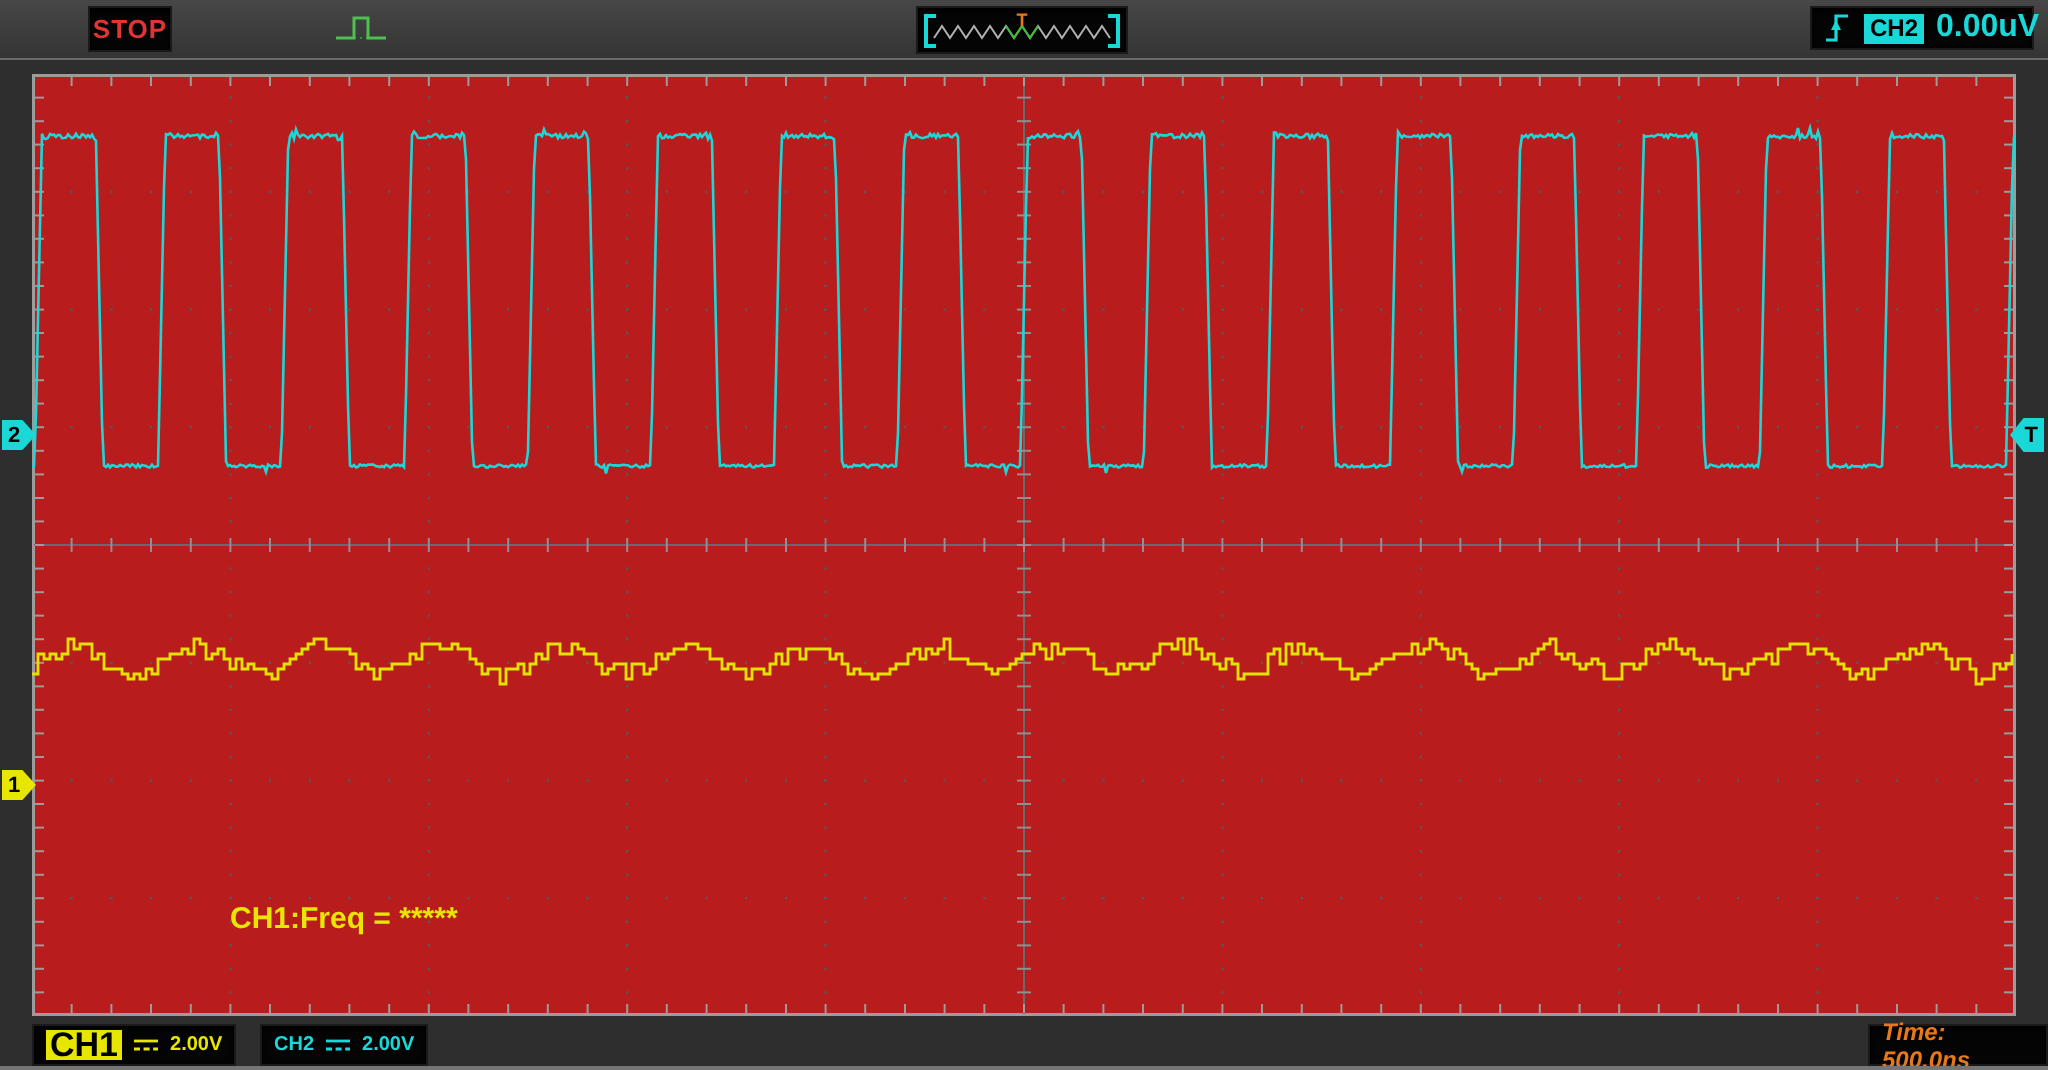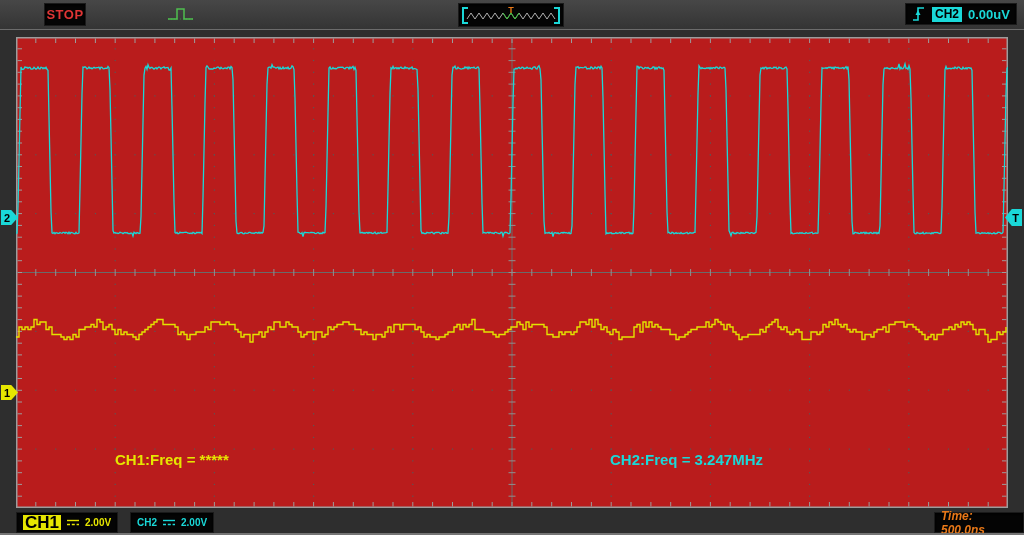--- a/index.html
+++ b/index.html
@@ -10,21 +10,21 @@
     background:linear-gradient(#474747,#343434);}
   .lcd-box{position:absolute;background:#040404;border:1px solid #1a1a1a;
     box-shadow:inset 0 1px 2px #000;display:flex;align-items:center;}
   .stop-box{left:8px;top:3px;width:40px;height:21px;justify-content:center;margin-left:36px;}
   .stop-text{color:var(--stop-red);font-size:13px;font-weight:700;letter-spacing:.5px;}
   .pulse-wrap{position:absolute;left:167px;top:6px;width:28px;height:16px;}
   .membar{left:458px;top:3px;width:104px;height:22px;}
   .trigbox{left:905px;top:3px;width:112px;height:22px;gap:6px;padding-left:6px;box-sizing:border-box;}
   .ch2-badge{background:var(--ch2);color:#000;font-size:12px;font-weight:700;
     padding:0 3px;line-height:15px;}
-  .trig-level{color:var(--ch2);font-size:13px;font-weight:700;}
+  .trig-level{color:var(--ch2);font-size:16px;font-weight:700;}
   
   .bezel{position:absolute;left:0;top:29px;width:1024px;height:506px;
     background:#2e2e2e;border-top:1px solid #6b6b6b;box-sizing:border-box;}
   .screen{position:absolute;left:16px;top:37px;width:992px;height:471px;background:#b91c1c;}
   .screen svg{position:absolute;left:0;top:0;}
   .freq{position:absolute;font-size:15px;font-weight:700;white-space:pre;}
   .freq.ch1{left:99px;top:414px;color:var(--ch1);}
   .freq.ch2{left:594px;top:414px;color:var(--ch2);}
   
   .tag{position:absolute;font-size:11px;font-weight:700;color:#000;
@@ -959,21 +959,20 @@
         <line x1="1.5" y1="447.4" x2="6" y2="447.4" stroke="#9c9c9c" stroke-width="1"></line>
         <line x1="986" y1="447.4" x2="990.5" y2="447.4" stroke="#9c9c9c" stroke-width="1"></line>
         <line x1="1.5" y1="459.2" x2="6" y2="459.2" stroke="#9c9c9c" stroke-width="1"></line>
         <line x1="986" y1="459.2" x2="990.5" y2="459.2" stroke="#9c9c9c" stroke-width="1"></line>
       </svg>
     <svg id="waves" width="992" height="471">
         <path d="M0,196.0L1,196.0L2,170.1L3,122.9L4,75.8L5,29.9L6,32.2L7,32.5L8,31.9L9,30.0L10,30.6L11,30.3L12,31.4L13,30.5L14,30.5L15,32.1L16,32.0L17,31.8L18,30.2L19,31.2L20,32.1L21,31.5L22,29.9L23,31.6L24,31.9L25,30.2L26,30.5L27,31.7L28,30.6L29,31.6L30,30.3L31,32.3L32,33.4L33,80.5L34,127.6L35,174.8L36,195.8L37,196.5L38,195.4L39,196.7L40,195.6L41,195.8L42,196.3L43,196.3L44,195.5L45,196.0L46,196.3L47,195.3L48,195.3L49,196.3L50,195.2L51,195.7L52,196.7L53,195.2L54,196.6L55,195.5L56,195.7L57,196.0L58,196.6L59,196.7L60,195.3L61,196.6L62,196.3L63,195.9L64,151.2L65,104.1L66,56.9L67,30.1L68,30.4L69,29.7L70,30.5L71,31.9L72,31.2L73,30.1L74,31.4L75,30.9L76,31.9L77,31.0L78,30.3L79,31.1L80,30.8L81,30.6L82,30.5L83,30.3L84,32.1L85,30.3L86,30.4L87,31.6L88,31.9L89,31.3L90,31.1L91,31.5L92,29.4L93,30.7L94,52.2L95,99.4L96,146.5L97,193.6L98,196.0L99,195.5L100,196.3L101,196.0L102,196.5L103,196.2L104,195.3L105,195.6L106,195.8L107,196.7L108,195.9L109,195.4L110,196.0L111,195.6L112,196.5L113,196.4L114,196.7L115,196.0L116,196.2L117,199.0L118,195.3L119,195.9L120,196.6L121,195.6L122,195.9L123,196.5L124,196.2L125,179.5L126,132.4L127,85.2L128,38.1L129,31.2L130,29.4L131,32.4L132,27.7L133,30.3L134,31.5L135,30.4L136,30.5L137,31.2L138,32.1L139,31.2L140,30.6L141,31.9L142,30.7L143,30.0L144,30.5L145,31.9L146,30.7L147,30.4L148,29.9L149,31.2L150,30.6L151,30.7L152,30.5L153,33.0L154,32.8L155,31.0L156,71.1L157,118.2L158,165.4L159,195.7L160,196.3L161,195.5L162,196.7L163,196.4L164,195.2L165,195.8L166,195.5L167,195.9L168,195.3L169,195.4L170,195.2L171,195.5L172,196.1L173,196.2L174,196.5L175,196.0L176,196.6L177,195.4L178,195.9L179,196.7L180,196.1L181,195.3L182,195.8L183,195.3L184,196.0L185,195.4L186,196.5L187,160.6L188,113.5L189,66.4L190,30.5L191,28.8L192,30.0L193,31.9L194,32.0L195,32.0L196,31.9L197,32.1L198,31.1L199,31.4L200,31.2L201,30.3L202,30.0L203,30.8L204,32.0L205,30.4L206,31.5L207,31.8L208,31.3L209,31.0L210,31.1L211,31.6L212,30.1L213,30.2L214,32.0L215,29.4L216,30.5L217,42.8L218,89.9L219,137.1L220,184.2L221,196.1L222,196.5L223,196.5L224,195.8L225,195.5L226,195.7L227,196.7L228,196.8L229,195.9L230,196.2L231,196.4L232,196.1L233,195.4L234,195.4L235,195.8L236,196.4L237,196.0L238,196.6L239,195.9L240,195.4L241,195.8L242,196.3L243,195.3L244,196.4L245,195.3L246,196.1L247,195.3L248,188.9L249,141.8L250,94.6L251,47.5L252,30.8L253,30.2L254,30.2L255,31.1L256,27.7L257,30.1L258,30.0L259,30.5L260,31.2L261,30.5L262,30.1L263,32.0L264,30.3L265,32.0L266,31.7L267,30.1L268,31.8L269,31.0L270,30.8L271,31.5L272,30.1L273,31.9L274,31.7L275,31.0L276,28.8L277,29.7L278,32.6L279,61.6L280,108.8L281,155.9L282,195.2L283,195.4L284,196.3L285,196.8L286,195.6L287,199.7L288,195.8L289,195.3L290,195.6L291,195.7L292,195.7L293,195.8L294,195.7L295,195.5L296,195.4L297,195.6L298,195.6L299,196.3L300,196.6L301,196.0L302,195.4L303,196.1L304,196.8L305,196.1L306,196.7L307,195.3L308,196.1L309,195.6L310,170.1L311,122.9L312,75.8L313,31.1L314,29.9L315,32.1L316,32.0L317,30.6L318,31.8L319,31.3L320,31.9L321,31.3L322,30.5L323,30.5L324,30.1L325,30.4L326,30.1L327,30.4L328,31.5L329,31.7L330,30.5L331,30.3L332,30.3L333,31.9L334,30.0L335,31.5L336,30.3L337,29.4L338,32.5L339,30.3L340,33.4L341,80.5L342,127.6L343,174.8L344,195.9L345,195.8L346,195.3L347,196.1L348,195.8L349,196.2L350,195.6L351,195.5L352,196.3L353,195.3L354,196.0L355,195.5L356,196.3L357,196.5L358,195.9L359,195.2L360,196.6L361,196.8L362,195.8L363,196.2L364,195.9L365,195.3L366,196.3L367,196.1L368,195.9L369,195.8L370,195.7L371,195.4L372,151.2L373,104.1L374,56.9L375,30.9L376,31.7L377,29.4L378,31.8L379,31.0L380,30.5L381,31.8L382,30.7L383,31.8L384,30.8L385,30.1L386,31.3L387,31.1L388,31.7L389,30.0L390,31.2L391,30.7L392,31.1L393,32.0L394,30.9L395,31.1L396,30.0L397,32.1L398,31.7L399,31.6L400,32.0L401,32.6L402,52.2L403,99.4L404,146.5L405,193.6L406,196.3L407,195.7L408,196.6L409,196.3L410,196.5L411,195.3L412,195.9L413,195.7L414,196.0L415,195.4L416,195.2L417,196.1L418,196.8L419,195.8L420,195.4L421,195.5L422,195.4L423,195.4L424,196.2L425,196.8L426,195.5L427,195.7L428,196.5L429,195.8L430,195.4L431,196.3L432,196.1L433,179.5L434,132.4L435,85.2L436,38.1L437,30.3L438,30.5L439,29.1L440,31.9L441,31.9L442,30.3L443,31.3L444,31.7L445,32.1L446,31.9L447,31.5L448,31.5L449,29.9L450,31.1L451,30.1L452,31.9L453,30.0L454,31.5L455,30.7L456,30.6L457,30.8L458,30.1L459,31.3L460,31.6L461,30.6L462,29.9L463,31.5L464,71.1L465,118.2L466,165.4L467,195.9L468,195.4L469,195.9L470,196.0L471,195.7L472,195.2L473,196.1L474,195.3L475,195.7L476,196.0L477,195.9L478,196.6L479,195.4L480,195.3L481,195.8L482,196.2L483,196.5L484,196.6L485,195.3L486,195.4L487,199.2L488,196.1L489,195.3L490,195.5L491,195.7L492,196.3L493,196.7L494,195.7L495,160.6L496,113.5L497,66.4L498,32.1L499,32.1L500,31.2L501,32.0L502,31.1L503,30.3L504,31.5L505,31.4L506,30.2L507,30.3L508,31.8L509,31.1L510,31.2L511,30.2L512,31.1L513,31.4L514,30.9L515,31.6L516,32.1L517,30.4L518,30.0L519,29.9L520,31.7L521,31.9L522,29.8L523,28.7L524,31.8L525,42.8L526,89.9L527,137.1L528,184.2L529,196.3L530,195.8L531,195.8L532,196.0L533,195.4L534,196.4L535,196.4L536,195.3L537,199.5L538,195.9L539,195.6L540,195.8L541,196.4L542,195.8L543,196.8L544,196.5L545,195.8L546,195.5L547,196.1L548,195.3L549,195.9L550,195.7L551,195.8L552,196.5L553,195.4L554,196.7L555,196.5L556,188.9L557,141.8L558,94.6L559,47.5L560,30.1L561,30.1L562,29.6L563,31.4L564,30.4L565,30.7L566,30.7L567,30.8L568,30.5L569,30.0L570,30.2L571,32.0L572,31.7L573,31.4L574,31.9L575,30.0L576,30.6L577,31.9L578,31.4L579,29.9L580,30.9L581,31.5L582,30.0L583,30.0L584,31.7L585,29.2L586,31.0L587,61.6L588,108.8L589,155.9L590,196.8L591,195.9L592,196.6L593,196.0L594,196.0L595,195.6L596,196.7L597,196.4L598,196.6L599,196.3L600,195.5L601,196.4L602,196.1L603,196.1L604,195.3L605,196.4L606,195.2L607,195.7L608,196.5L609,196.3L610,195.7L611,195.7L612,195.7L613,195.3L614,196.7L615,195.9L616,196.8L617,196.1L618,170.1L619,122.9L620,75.8L621,29.2L622,29.3L623,31.6L624,30.0L625,30.2L626,30.5L627,31.8L628,31.6L629,30.5L630,30.7L631,31.3L632,30.4L633,31.4L634,31.8L635,31.7L636,31.2L637,30.0L638,30.0L639,32.1L640,30.5L641,32.0L642,30.5L643,29.9L644,31.2L645,30.6L646,31.7L647,31.0L648,33.4L649,80.5L650,127.6L651,174.8L652,195.7L653,195.2L654,196.4L655,196.5L656,195.3L657,195.5L658,196.7L659,196.5L660,195.7L661,196.6L662,196.2L663,196.2L664,196.6L665,195.4L666,196.6L667,196.4L668,196.5L669,196.2L670,196.0L671,195.4L672,196.8L673,196.4L674,195.5L675,196.0L676,196.1L677,196.0L678,195.4L679,195.4L680,151.2L681,104.1L682,56.9L683,28.9L684,30.4L685,31.8L686,30.6L687,31.3L688,31.4L689,31.5L690,31.4L691,30.8L692,31.3L693,30.6L694,32.0L695,30.6L696,31.6L697,30.7L698,30.7L699,31.4L700,30.0L701,30.2L702,31.1L703,31.6L704,30.0L705,30.5L706,31.5L707,30.7L708,30.3L709,31.1L710,52.2L711,99.4L712,146.5L713,193.6L714,196.1L715,198.8L716,195.5L717,195.2L718,196.6L719,196.3L720,196.7L721,195.6L722,195.9L723,196.2L724,196.6L725,195.4L726,196.3L727,195.8L728,196.3L729,196.1L730,195.2L731,195.5L732,195.4L733,196.2L734,196.5L735,195.6L736,195.6L737,196.2L738,196.6L739,195.9L740,195.3L741,179.5L742,132.4L743,85.2L744,38.1L745,31.0L746,31.5L747,30.5L748,31.8L749,30.4L750,30.2L751,31.9L752,30.8L753,31.4L754,30.5L755,31.1L756,31.4L757,31.2L758,30.1L759,30.8L760,30.2L761,31.8L762,31.6L763,30.1L764,30.8L765,30.7L766,31.9L767,31.9L768,31.7L769,30.5L770,30.0L771,32.0L772,71.1L773,118.2L774,165.4L775,196.4L776,195.8L777,196.8L778,196.6L779,196.3L780,196.3L781,195.9L782,196.2L783,196.5L784,195.6L785,196.4L786,195.5L787,196.4L788,196.4L789,196.6L790,195.5L791,196.1L792,196.3L793,196.1L794,196.0L795,195.5L796,195.2L797,196.8L798,196.5L799,196.2L800,196.0L801,196.3L802,196.0L803,160.6L804,113.5L805,66.4L806,30.8L807,31.3L808,31.1L809,31.1L810,30.8L811,31.4L812,30.7L813,30.3L814,30.5L815,30.3L816,31.5L817,30.4L818,31.9L819,30.1L820,30.4L821,30.9L822,30.3L823,31.5L824,31.0L825,31.3L826,30.9L827,30.5L828,31.8L829,30.8L830,29.6L831,31.8L832,29.6L833,42.8L834,89.9L835,137.1L836,184.2L837,196.8L838,196.7L839,195.3L840,195.5L841,196.0L842,195.9L843,196.6L844,196.4L845,195.4L846,196.2L847,195.7L848,195.3L849,196.6L850,195.3L851,196.4L852,196.0L853,196.6L854,195.7L855,195.4L856,196.4L857,196.5L858,195.4L859,196.2L860,195.4L861,196.7L862,195.6L863,196.3L864,188.9L865,141.8L866,94.6L867,47.5L868,32.0L869,30.8L870,31.5L871,30.7L872,31.5L873,31.4L874,32.1L875,31.1L876,30.8L877,31.2L878,31.5L879,31.8L880,31.1L881,31.9L882,30.6L883,27.0L884,32.1L885,30.3L886,31.8L887,31.7L888,30.2L889,26.9L890,31.5L891,31.0L892,32.3L893,28.7L894,32.1L895,61.6L896,108.8L897,155.9L898,195.4L899,196.7L900,196.8L901,195.4L902,196.1L903,196.1L904,196.7L905,196.2L906,196.3L907,195.3L908,196.8L909,196.7L910,195.8L911,196.2L912,196.2L913,196.2L914,196.2L915,196.8L916,195.6L917,196.5L918,195.5L919,195.4L920,195.6L921,195.4L922,195.8L923,196.4L924,196.5L925,195.9L926,170.1L927,122.9L928,75.8L929,32.6L930,29.5L931,32.0L932,31.5L933,31.5L934,31.2L935,31.9L936,31.3L937,31.0L938,31.6L939,30.1L940,31.1L941,31.7L942,30.1L943,30.1L944,31.2L945,31.8L946,32.1L947,30.2L948,31.6L949,31.8L950,30.8L951,32.0L952,30.6L953,30.7L954,31.2L955,31.0L956,33.4L957,80.5L958,127.6L959,174.8L960,196.1L961,195.9L962,195.6L963,195.8L964,196.8L965,196.4L966,195.5L967,196.3L968,195.9L969,196.0L970,196.4L971,196.3L972,195.6L973,196.6L974,195.9L975,196.4L976,196.7L977,196.4L978,195.7L979,196.7L980,196.5L981,196.3L982,195.3L983,195.4L984,195.6L985,196.5L986,196.3L987,195.3L988,151.2L989,104.1L990,56.9L991,31.6L992,30.2" fill="none" stroke="#1ad8d8" stroke-width="1.3"></path>
         <path d="M0,300H3V290H6V292.5H9V290H12V292.5H15V290H18V282.5H21V287.5H24V285H27V285H30V292.5H33V290H36V297.5H39V297.5H42V297.5H45V300H48V302.5H51V300H54V302.5H57V297.5H60V300H63V292.5H66V292.5H69V290H72V290H75V287.5H78V290H81V282.5H84V285H87V292.5H90V290H93V287.5H96V292.5H99V297.5H102V292.5H105V297.5H108V295H111V297.5H114V297.5H117V300H120V302.5H123V297.5H126V295H129V292.5H132V290H135V287.5H138V285H141V282.5H144V282.5H147V287.5H150V287.5H153V287.5H156V287.5H159V290H162V297.5H165V295H168V297.5H171V302.5H174V297.5H177V297.5H180V295H183V295H186V295H189V290H192V292.5H195V285H198V285H201V285H204V287.5H207V287.5H210V285H213V287.5H216V287.5H219V292.5H222V295H225V300H228V297.5H231V297.5H234V305H237V297.5H240V297.5H243V295H246V300H249V295H252V290H255V292.5H258V285H261V285H264V290H267V290H270V285H273V287.5H276V290H279V290H282V295H285V300H288V297.5H291V295H294V295H297V302.5H300V295H303V295H306V300H309V297.5H312V290H315V292.5H318V290H321V287.5H324V287.5H327V285H330V285H333V287.5H336V287.5H339V292.5H342V292.5H345V297.5H348V295H351V297.5H354V297.5H357V302.5H360V297.5H363V297.5H366V300H369V295H372V290H375V295H378V287.5H381V287.5H384V292.5H387V287.5H390V287.5H393V287.5H396V287.5H399V292.5H402V290H405V295H408V300H411V297.5H414V300H417V300H420V302.5H423V300H426V300H429V297.5H432V295H435V295H438V290H441V287.5H444V292.5H447V287.5H450V290H453V287.5H456V282.5H459V292.5H462V292.5H465V292.5H468V295H471V295H474V295H477V297.5H480V300H483V297.5H486V297.5H489V295H492V292.5H495V290H498V290H501V285H504V287.5H507V292.5H510V285H513V290H516V287.5H519V287.5H522V287.5H525V287.5H528V290H531V297.5H534V297.5H537V300H540V300H543V295H546V297.5H549V295H552V295H555V297.5H558V295H561V290H564V285H567V285H570V287.5H573V282.5H576V290H579V282.5H582V287.5H585V292.5H588V290H591V295H594V297.5H597V292.5H600V295H603V302.5H606V300H609V300H612V300H615V300H618V290H621V287.5H624V295H627V285H630V290H633V285H636V290H639V287.5H642V290H645V292.5H648V292.5H651V292.5H654V297.5H657V297.5H660V302.5H663V300H666V300H669V297.5H672V295H675V292.5H678V292.5H681V290H684V290H687V290H690V285H693V290H696V287.5H699V282.5H702V285H705V287.5H708V292.5H711V287.5H714V290H717V295H720V297.5H723V302.5H726V300H729V300H732V297.5H735V297.5H738V297.5H741V297.5H744V292.5H747V295H750V290H753V287.5H756V285H759V282.5H762V290H765V292.5H768V290H771V295H774V297.5H777V295H780V292.5H783V295H786V302.5H789V302.5H792V302.5H795V295H798V295H801V297.5H804V295H807V287.5H810V290H813V285H816V287.5H819V282.5H822V287.5H825V290H828V287.5H831V292.5H834V295H837V292.5H840V295H843V295H846V302.5H849V297.5H852V297.5H855V300H858V295H861V292.5H864V292.5H867V290H870V295H873V287.5H876V287.5H879V285H882V285H885V285H888V290H891V287.5H894V287.5H897V290H900V292.5H903V295H906V297.5H909V302.5H912V300H915V297.5H918V302.5H921V297.5H924V297.5H927V292.5H930V292.5H933V290H936V292.5H939V287.5H942V290H945V285H948V287.5H951V285H954V287.5H957V292.5H960V297.5H963V292.5H966V292.5H969V297.5H972V305H975V302.5H978V302.5H981V295H984V297.5H987V295H990V290" fill="none" stroke="#e3e300" stroke-width="1.4"></path>
       </svg>
     <div class="freq ch1">CH1:Freq = *****</div>
-    <div class="freq ch2">CH2:Freq = 3.247MHz</div>
   </div>
 
   <div class="tag tag-r m-ch2">2</div>
   <div class="tag tag-r m-ch1">1</div>
   <div class="tag tag-l m-trig">T</div>
 
   <div class="lcd-box botbox ch1-box">
     <span class="ch1-badge">CH1</span>
     <span class="c-ch1">
       <svg width="14" height="9" style="display:block">

